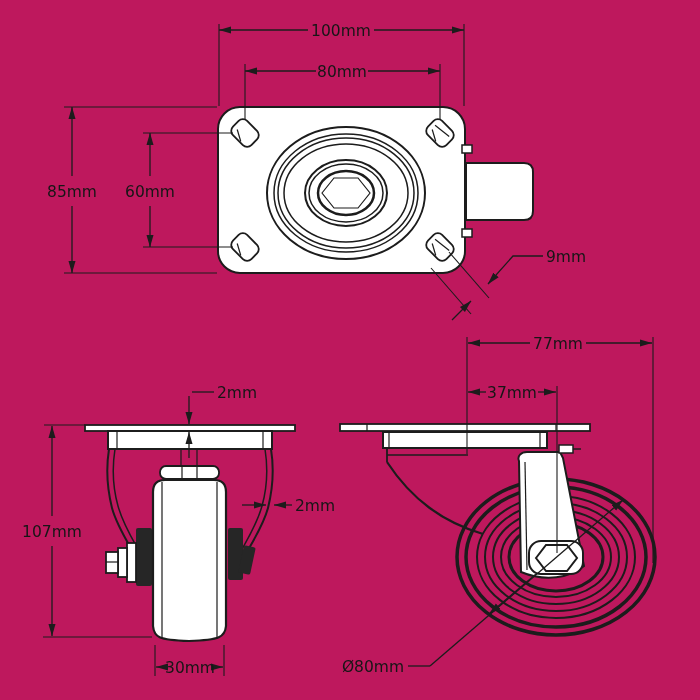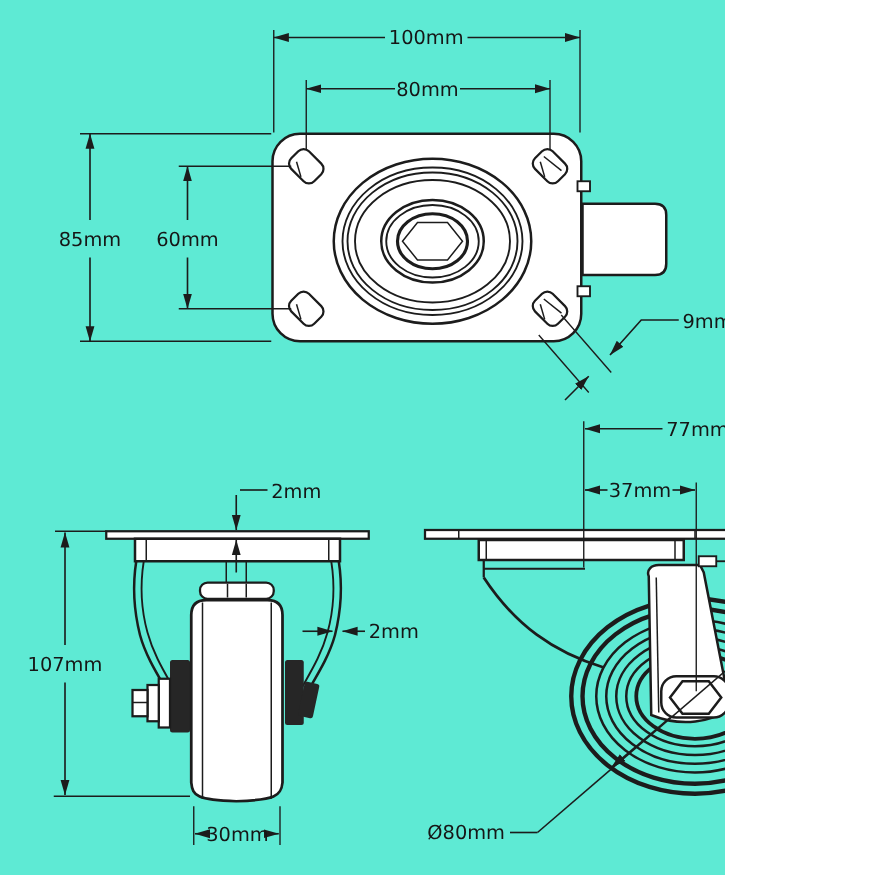--- a/index.html
+++ b/index.html
@@ -1,16 +1,16 @@
 <!DOCTYPE html>
 <html><head>
 <meta charset="utf-8">
 <style>
   html,body{margin:0;padding:0;background:#fff;}
-  .frame{width:580px;height:700px;background:#5eead4;position:relative;overflow:hidden;text-decoration:underline;}
+  .frame{width:700px;height:700px;background:#be185d;position:relative;overflow:hidden;text-decoration:underline;}
   svg{display:block;}
   .ln{stroke:#1c1c1c;fill:none;}
   .w2{stroke-width:2;}
   .w18{stroke-width:1.8;}
   .w15{stroke-width:1.5;}
   .w13{stroke-width:1.2;}
   .w22{stroke-width:2.2;}
   .w25{stroke-width:2.5;}
   .w35{stroke-width:3.5;}
   .w3{stroke-width:3;}

